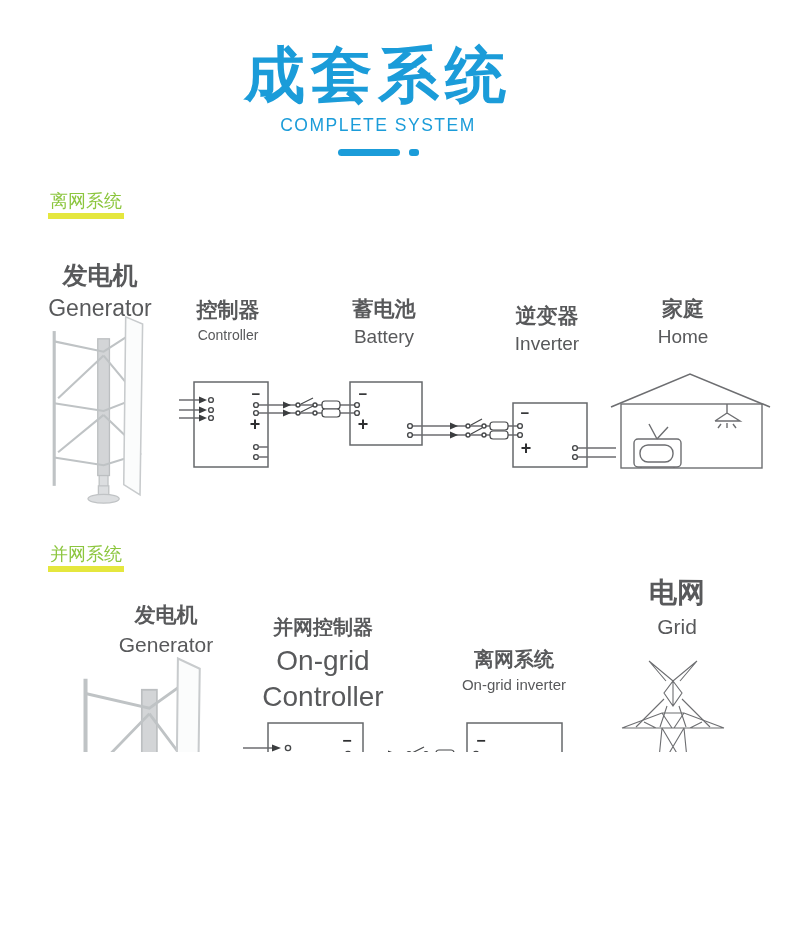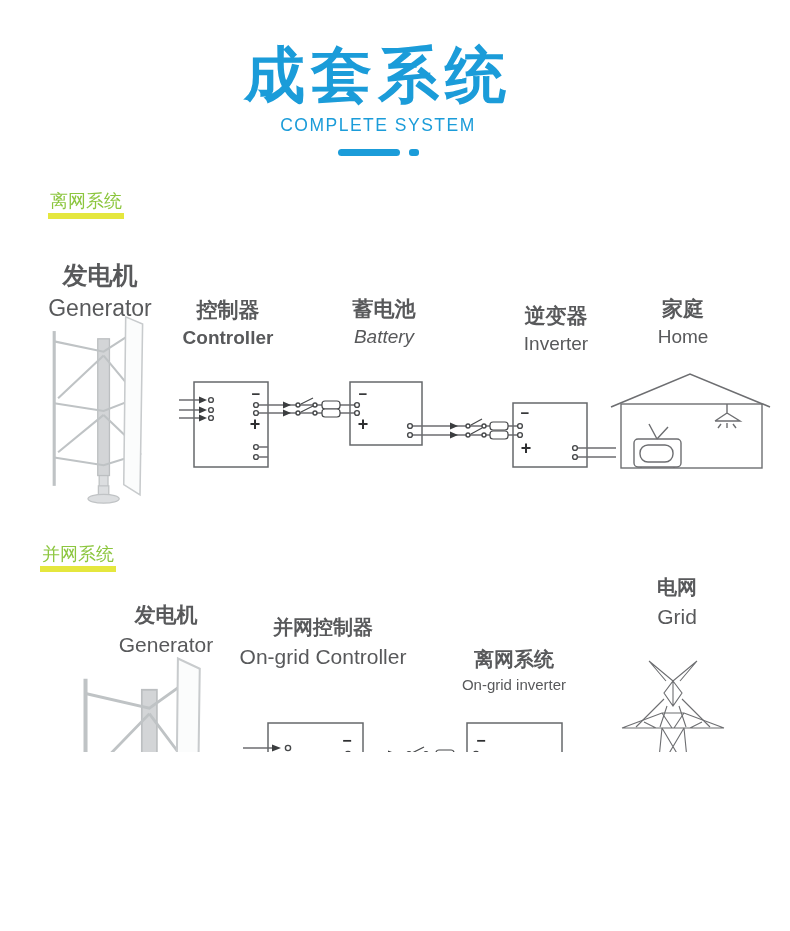--- a/index.html
+++ b/index.html
@@ -55,59 +55,59 @@
     <div class="sub">COMPLETE SYSTEM</div>
     <div class="divider">
       <span class="bar"></span>
       <span class="dot"></span>
     </div>
   </div>
 
   <div class="sec-head" style="left:48px;top:192px;">
     <span>离网系统</span>
   </div>
-  <div class="sec-head" style="left:40px;top:545px;text-align:right;">
+  <div class="sec-head" style="left:48px;top:545px;text-align:right;">
     <span>并网系统</span>
   </div>
 
   <div class="comp" style="left:-10px;top:260px;">
     <div class="zh" style="font-size:25px;">发电机</div>
     <div class="en" style="font-size:23px;">Generator</div>
   </div>
   <div class="comp" style="left:118px;top:297px;">
     <div class="zh" style="font-size:21px;">控制器</div>
-    <div class="en" style="font-size:19px;font-weight:bold;">Controller</div>
+    <div class="en" style="font-size:14px;">Controller</div>
   </div>
   <div class="comp" style="left:274px;top:296px;">
     <div class="zh" style="font-size:21px;">蓄电池</div>
-    <div class="en" style="font-size:19px;font-style:italic;">Battery</div>
-  </div>
-  <div class="comp" style="left:446px;top:303px;">
+    <div class="en" style="font-size:19px;">Battery</div>
+  </div>
+  <div class="comp" style="left:437px;top:303px;">
     <div class="zh" style="font-size:21px;">逆变器</div>
     <div class="en" style="font-size:19px;">Inverter</div>
   </div>
   <div class="comp" style="left:573px;top:296px;">
     <div class="zh" style="font-size:21px;">家庭</div>
     <div class="en" style="font-size:19px;">Home</div>
   </div>
 
   <div class="comp" style="left:56px;top:602px;">
     <div class="zh" style="font-size:21px;">发电机</div>
     <div class="en" style="font-size:21px;">Generator</div>
   </div>
   <div class="comp" style="left:213px;top:615px;">
     <div class="zh" style="font-size:20px;">并网控制器</div>
-    <div class="en" style="font-size:21px;">On-grid Controller</div>
+    <div class="en" style="font-size:28px;">On-grid Controller</div>
   </div>
   <div class="comp" style="left:404px;top:647px;">
     <div class="zh" style="font-size:20px;">离网系统</div>
     <div class="en" style="font-size:15px;">On-grid inverter</div>
   </div>
   <div class="comp" style="left:567px;top:575px;">
-    <div class="zh" style="font-size:20px;">电网</div>
+    <div class="zh" style="font-size:28px;">电网</div>
     <div class="en" style="font-size:21px;">Grid</div>
   </div>
 
   <svg class="art" width="790" height="931" viewBox="0 0 790 931">
     <defs>
       <g id="vawt">
         <rect x="48.6" y="30" width="6.8" height="110" class="tfill"></rect>
         <rect x="47.5" y="20" width="9" height="106" class="tfill2"></rect>
         <path class="tline" d="M14,22 L52,30 L78,13 M14,70 L52,76 L80,65 M14,112 L52,118 L81,109"></path>
         <path class="tline" d="M52,33 L17,66 M52,33 L75,61 M52,79 L17,108 M52,79 L79,105"></path>

